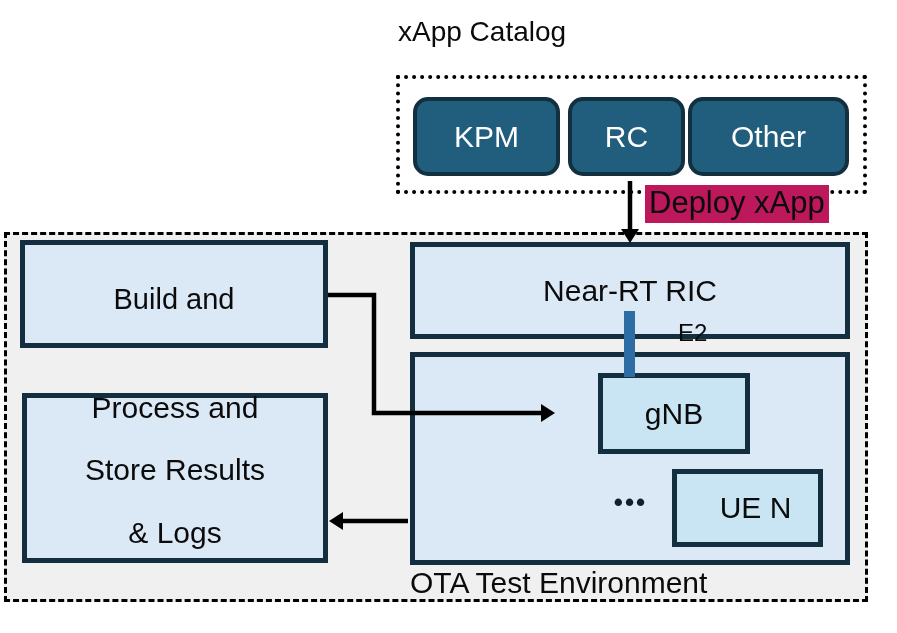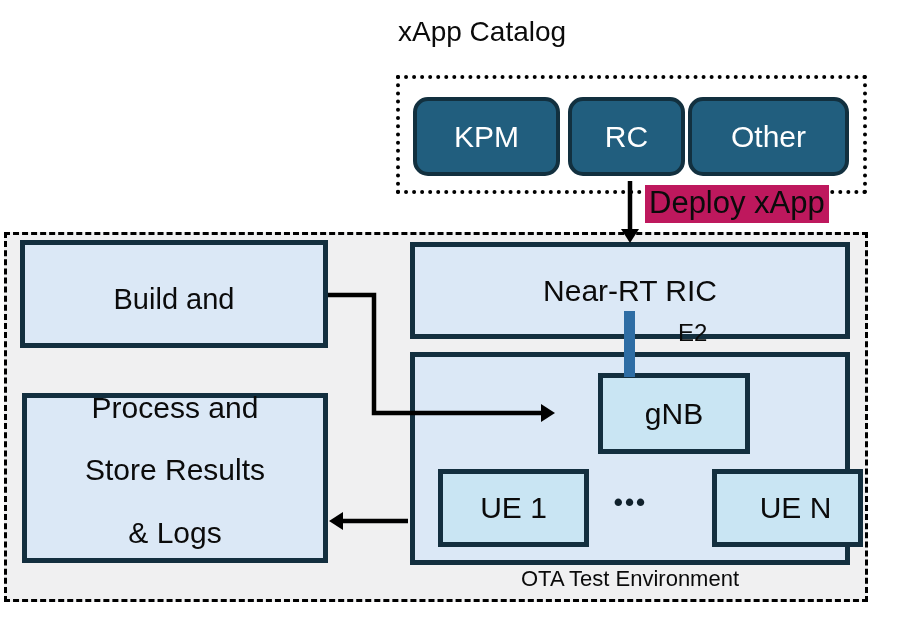--- a/index.html
+++ b/index.html
@@ -86,40 +86,40 @@
   }
 
   .ric-box   { left: 410px; top: 242px; width: 440px; height: 97px; font-size: 30px; }
   .ota-box   { left: 410px; top: 352px; width: 440px; height: 213px; }
 
   .gnb-box   { left: 555px; top: 373px; width: 152px; height: 81px;
                background: var(--inner-fill); font-size: 30px; z-index: 3; margin-left: 43px; }
   .ue-box    { top: 469px; width: 151px; height: 78px;
                background: var(--inner-fill); font-size: 30px; z-index: 3; }
   .ue1-box   { left: 438px; }
-  .uen-box   { left: 712px; padding-left: 16px; }
+  .uen-box   { left: 672px; padding-left: 16px; }
 
   .ue-ellipsis {
     position: absolute;
     left: 589px; top: 487px;
     width: 83px;
     text-align: center;
     font-size: 26px;
     font-weight: bold;
     letter-spacing: 2px;
     color: #10212c;
     z-index: 3;
   }
 
   .ota-label {
     position: absolute;
     left: 410px; top: 566px;
     width: 440px;
-    text-align: center;
-    font-size: 22px;
+    text-align: left;
+    font-size: 30px;
     z-index: 2;
     white-space: nowrap;
   }
 
   .e2-link {
     position: absolute;
     left: 624px; top: 311px;
     width: 11px; height: 66px;
     background: var(--e2-blue);
     z-index: 4;
@@ -186,23 +186,20 @@
 
   <div class="e2-link"></div>
   <div class="e2-label">E2</div>
 
   <div class="node ota-box"></div>
 
   <div class="node gnb-box">
     <span>gNB</span>
   </div>
 
-  <div class="node ue-box ue1-box">
-    <span>UE 1</span>
-  </div>
 
   <div class="ue-ellipsis">•••</div>
 
   <div class="node ue-box uen-box">
     <span>UE N</span>
   </div>
 
   <div class="ota-label">OTA Test Environment</div>
 
   <div class="node build-box multiline">

